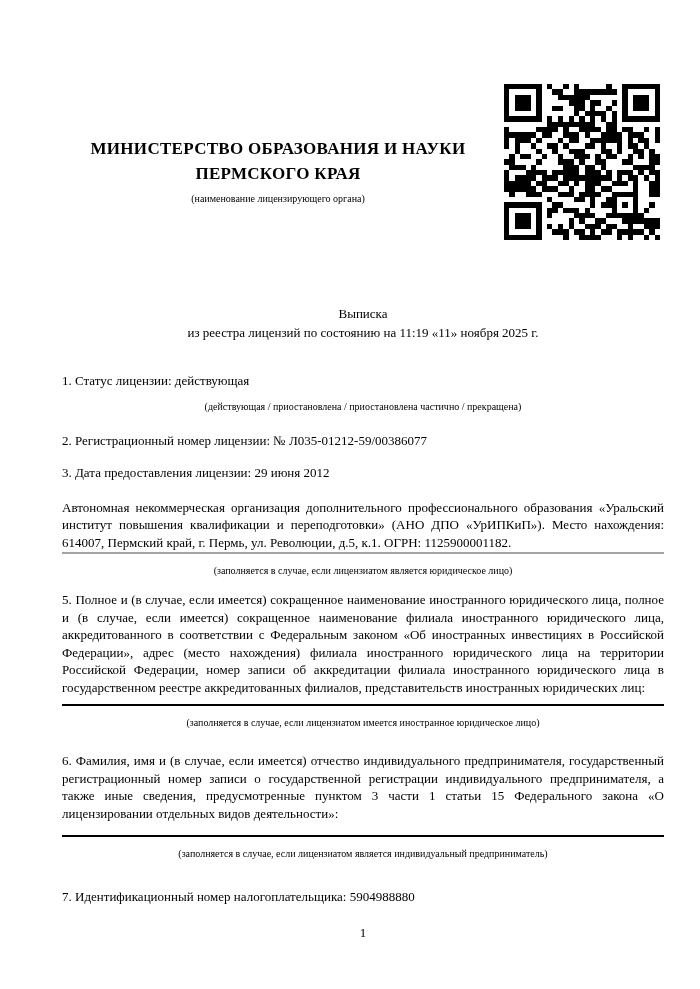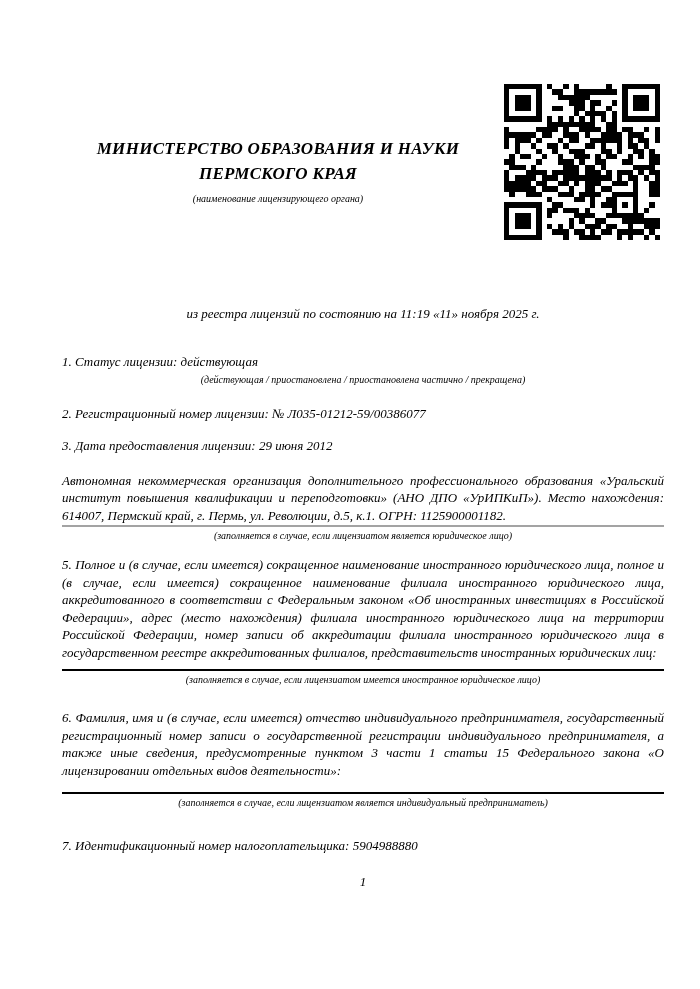--- a/index.html
+++ b/index.html
@@ -8,21 +8,20 @@
     width:700px;height:989px;
     background:#ffffff;
     color:#000;
     font-family:"Liberation Serif","DejaVu Serif",serif;
     overflow:hidden;
     box-sizing:border-box;
   }
   .content{
     padding:84px 36px 0 62px;
     box-sizing:border-box;
-    font-style:italic;
   }
   .header-row{
     display:flex;
     align-items:flex-start;
   }
   .header-left{
     width:432px;
     padding-top:52px;
     text-align:center;
   }
@@ -66,21 +65,21 @@
   .value-underlined{
     border-bottom:2px solid #a3a3a3;
     padding-bottom:1px;
   }
   .blank-rule{
     border-bottom:2px solid #000;
     height:0;
   }
   .f5 .blank-rule{margin-top:8px;}
   .f6 .blank-rule{margin-top:13px;}
-  .field .small-caption{margin-top:2px;}
+  .field .small-caption{margin-top:10px;}
   .page-number{
     margin-top:18px;
     text-align:center;
     font-size:13px;
     line-height:17px;
   }
 </style>
 </head>
 <body>
 
@@ -549,20 +548,21 @@
             <rect x="17" y="28" width="1" height="1" fill="#000000"></rect>
             <rect x="21" y="28" width="1" height="1" fill="#000000"></rect>
             <rect x="23" y="28" width="1" height="1" fill="#000000"></rect>
             <rect x="26" y="28" width="1" height="1" fill="#000000"></rect>
             <rect x="28" y="28" width="1" height="1" fill="#000000"></rect>
           </svg>
       </div>
     </div>
 
     <div class="doc-title">
+      <div>Выписка</div>
       <div>из реестра лицензий по состоянию на 11:19 «11» ноября 2025 г.</div>
     </div>
 
     <div class="field f1">
       <p class="body-text">1. Статус лицензии: действующая</p>
       <div class="small-caption">(действующая / приостановлена / приостановлена частично / прекращена)</div>
     </div>
 
     <div class="field">
       <p class="body-text">2. Регистрационный номер лицензии: № Л035-01212-59/00386077</p>

